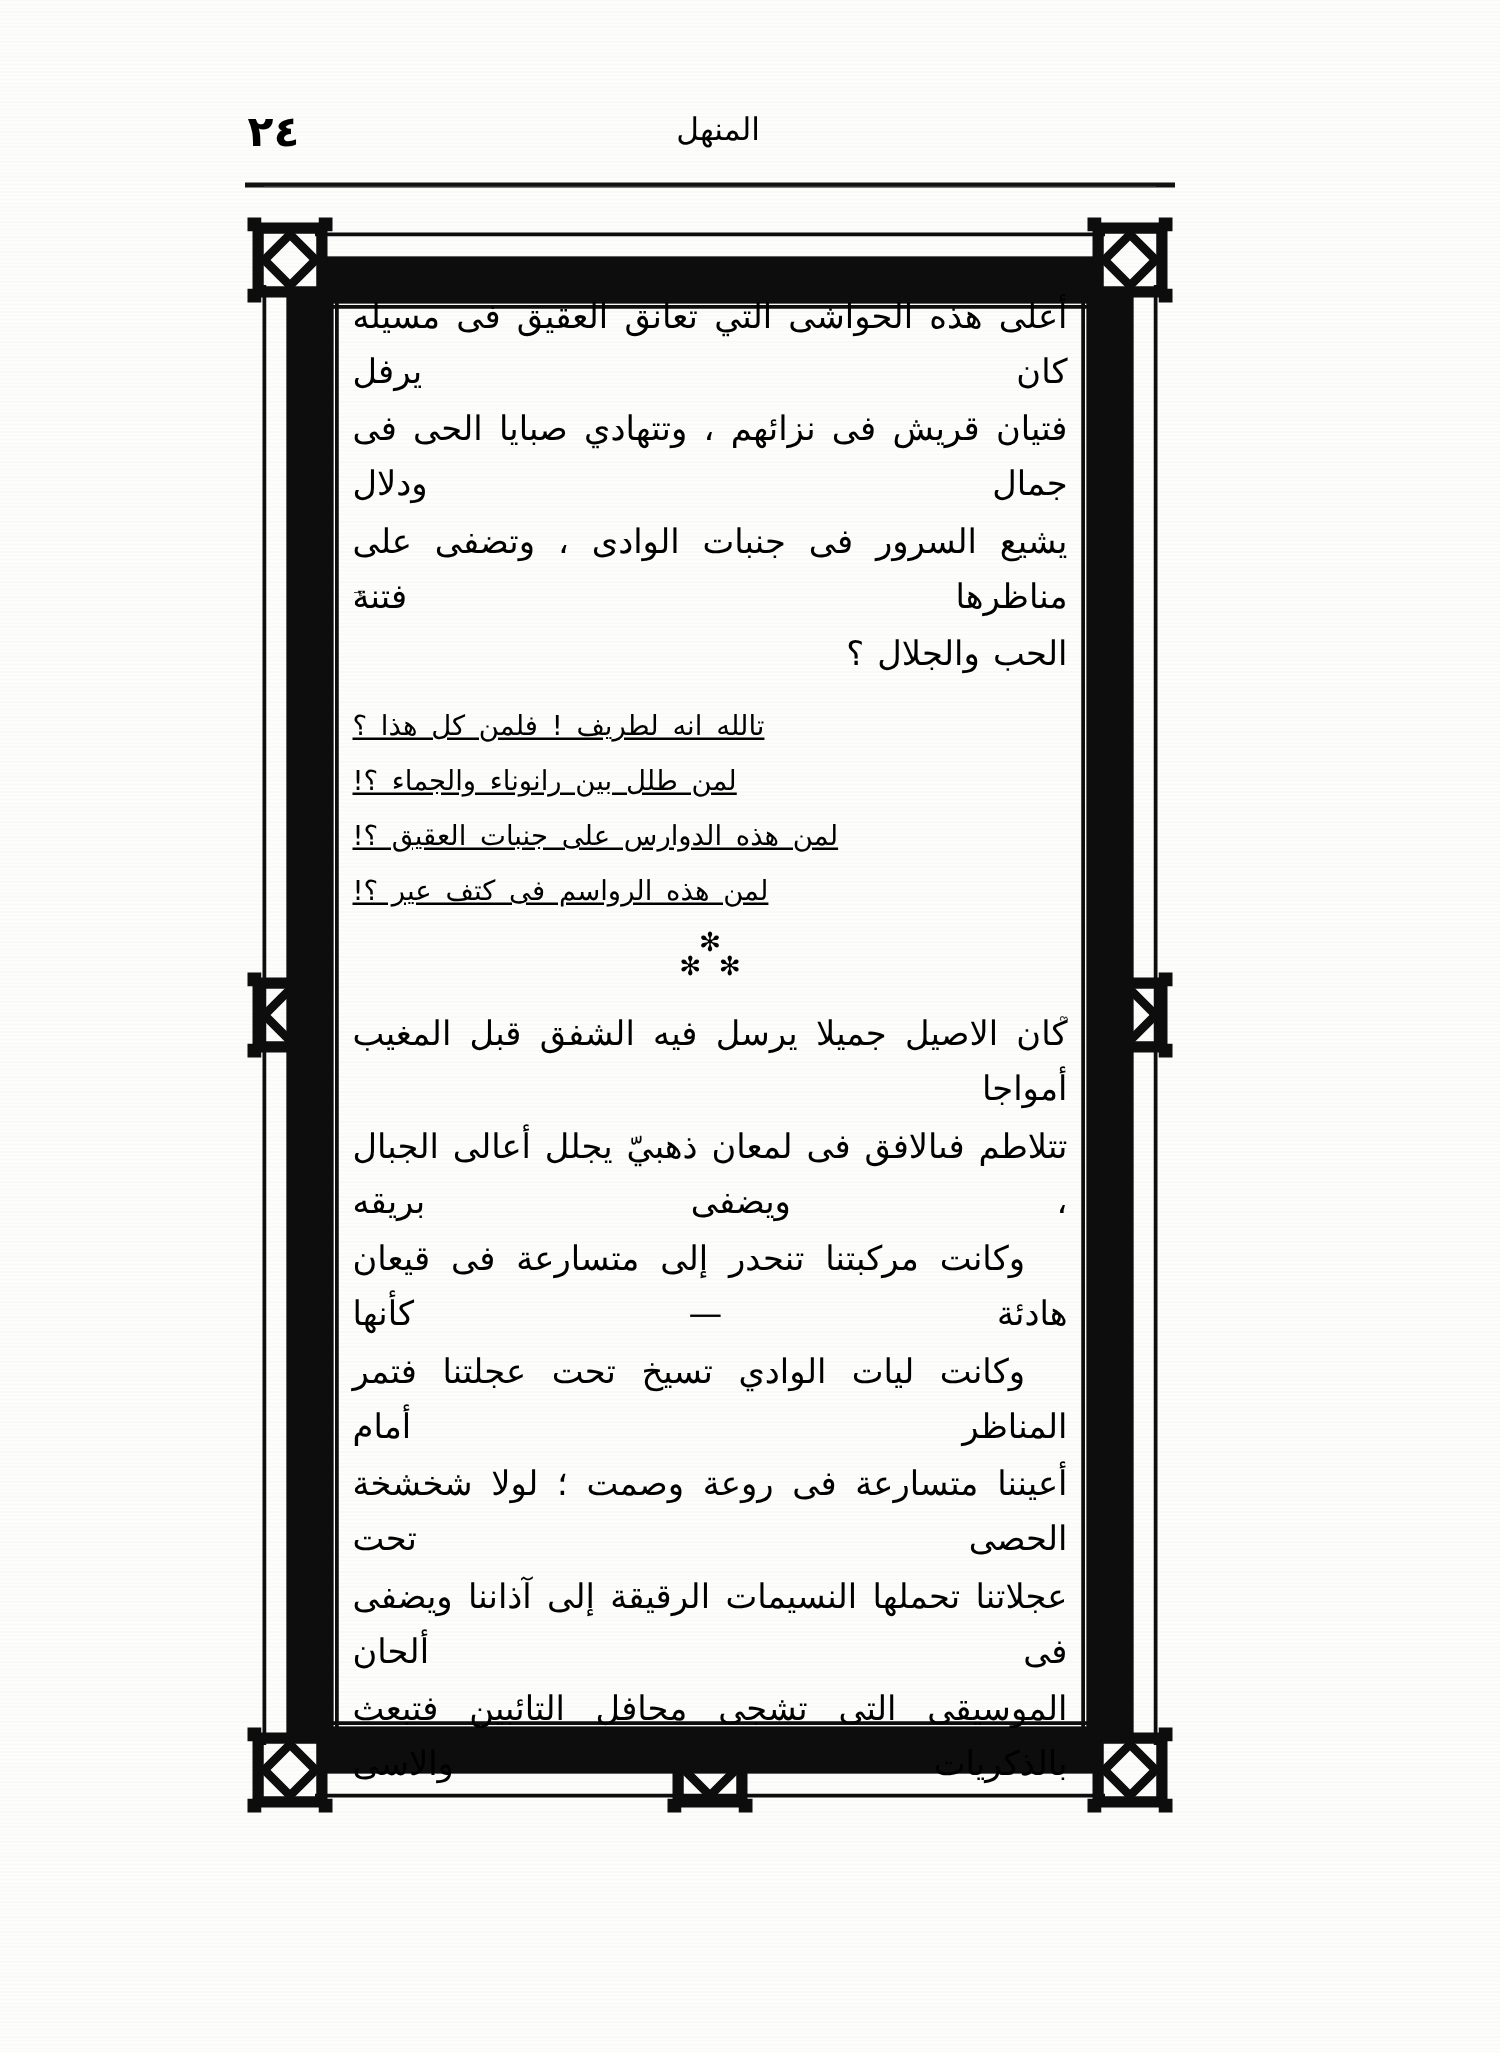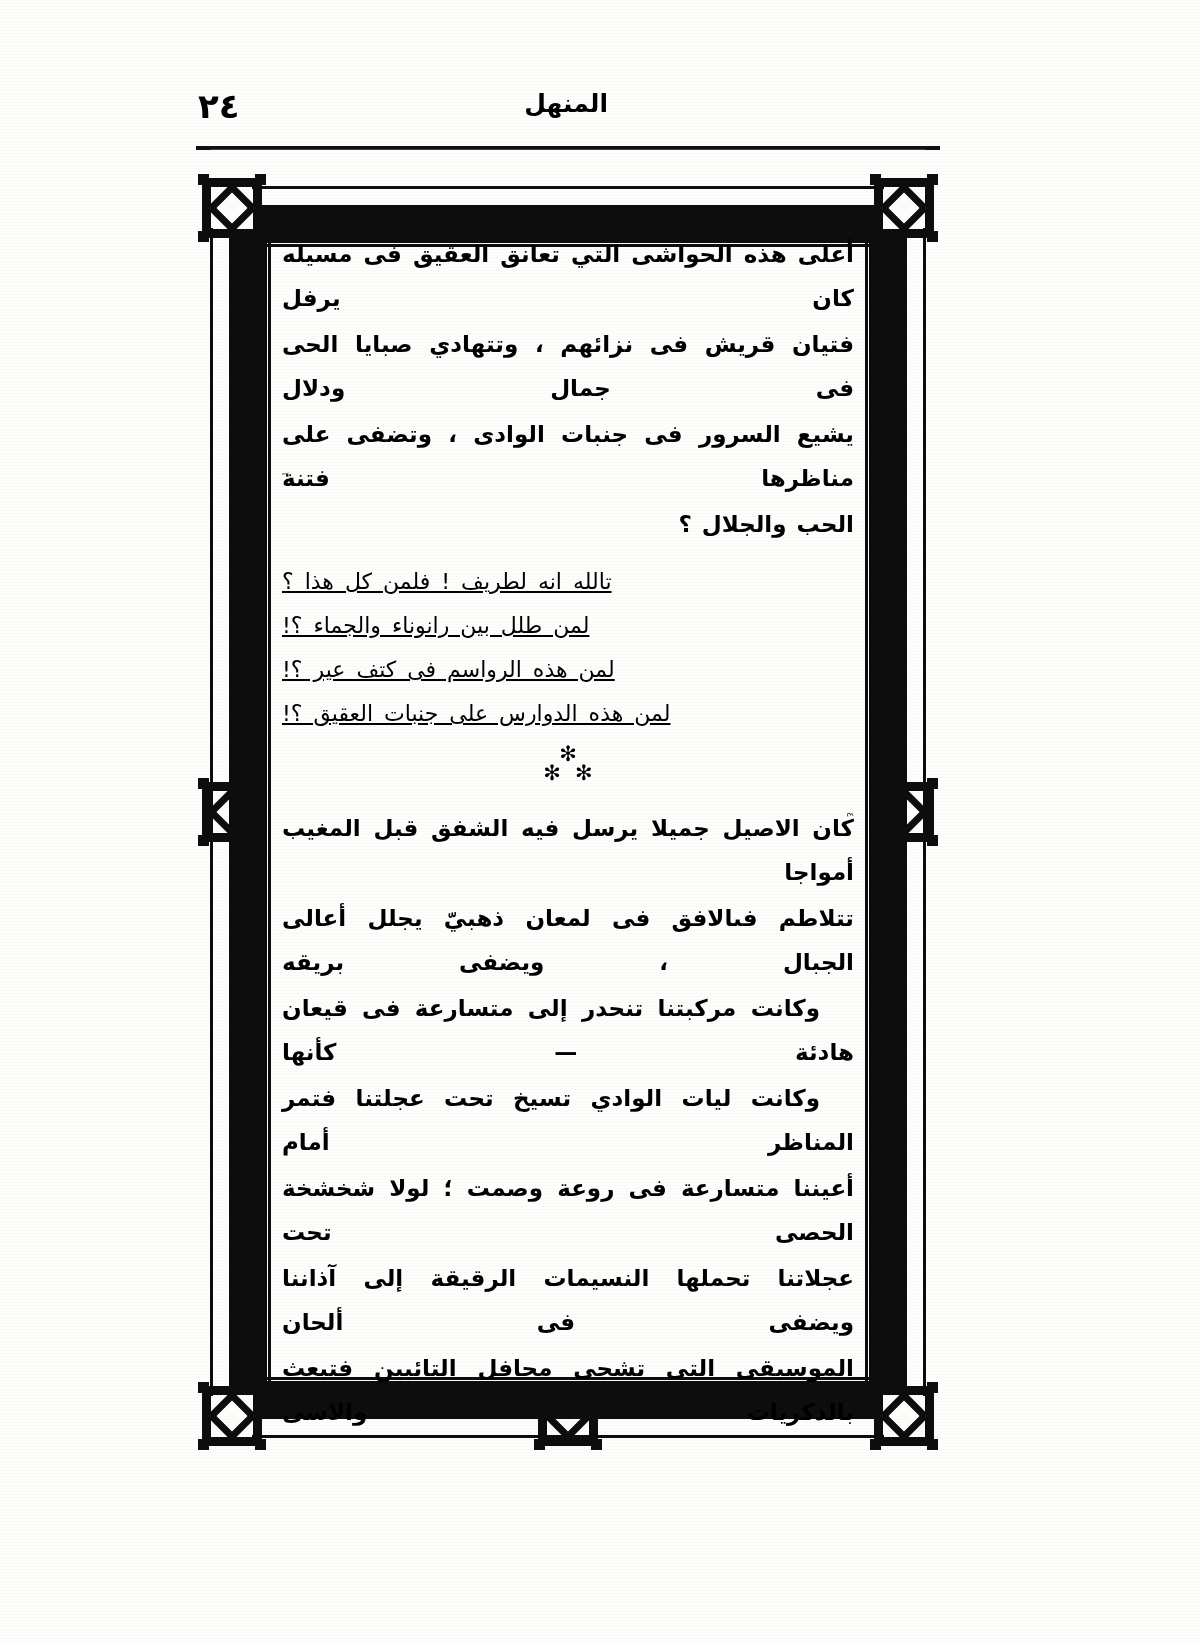--- a/index.html
+++ b/index.html
@@ -32,21 +32,21 @@
     height: 52px;
   }
   #header-title {
     position: absolute;
     right: 330px;
     top: 0px;
     font-size: 25px;
     line-height: 40px;
     letter-spacing: 0px;
     font-family: "DejaVu Sans", "Liberation Sans", sans-serif;
-    font-weight: 700;
+    font-weight: 400;
     white-space: nowrap;
   }
   #page-number {
     position: absolute;
     left: 0px;
     top: 2px;
     font-size: 34px;
     line-height: 40px;
     font-weight: 700;
     letter-spacing: 2px;
@@ -178,29 +178,28 @@
     position: absolute;
     top: 232px;
     left: 282px;
     width: 572px;
     height: 1110px;
     direction: rtl;
     text-align: justify;
   }
 
   .para {
-    font-size: 23px;
+    font-size: 27px;
     line-height: 44px;
     margin: 0 0 2px 0;
     letter-spacing: 0px;
     word-spacing: 2px;
     text-align: justify;
     text-align-last: justify;
     font-family: "DejaVu Sans", "Liberation Sans", sans-serif;
-    font-weight: bold;
   }
   .para.last-ragged { text-align-last: right; }
   .para.indented { text-indent: 34px; }
 
   
   #verse-block {
     margin: 14px 0 0 0;
     text-align: left;
     text-decoration: underline;
   }
@@ -339,22 +338,22 @@
     <div>
       <p class="para">أعلى هذه الحواشى التي تعانق العقيق فى مسيله كان يرفل</p>
       <p class="para">فتيان قريش فى نزائهم ، وتتهادي صبايا الحى فى جمال ودلال</p>
       <p class="para">يشيع السرور فى جنبات الوادى ، وتضفى على مناظرها فتنة</p>
       <p class="para last-ragged">الحب والجلال ؟</p>
     </div>
 
     <div id="verse-block">
       <div class="verse-line">تالله انه لطريف ! فلمن كل هذا ؟</div>
       <div class="verse-line">لمن طلل بين رانوناء والجماء ؟!</div>
+      <div class="verse-line">لمن هذه الدوارس على جنبات العقيق ؟!</div>
       <div class="verse-line">لمن هذه الرواسم فى كتف عير ؟!</div>
-      <div class="verse-line">لمن هذه الدوارس على جنبات العقيق ؟!</div>
     </div>
 
     <div id="ornament">
       <span class="ast ast-top">✻</span>
       <span class="ast ast-left">✻</span>
       <span class="ast ast-right">✻</span>
     </div>
 
     <div id="section-two">
       <p class="para section-open">كان الاصيل جميلا يرسل فيه الشفق قبل المغيب أمواجا</p>

